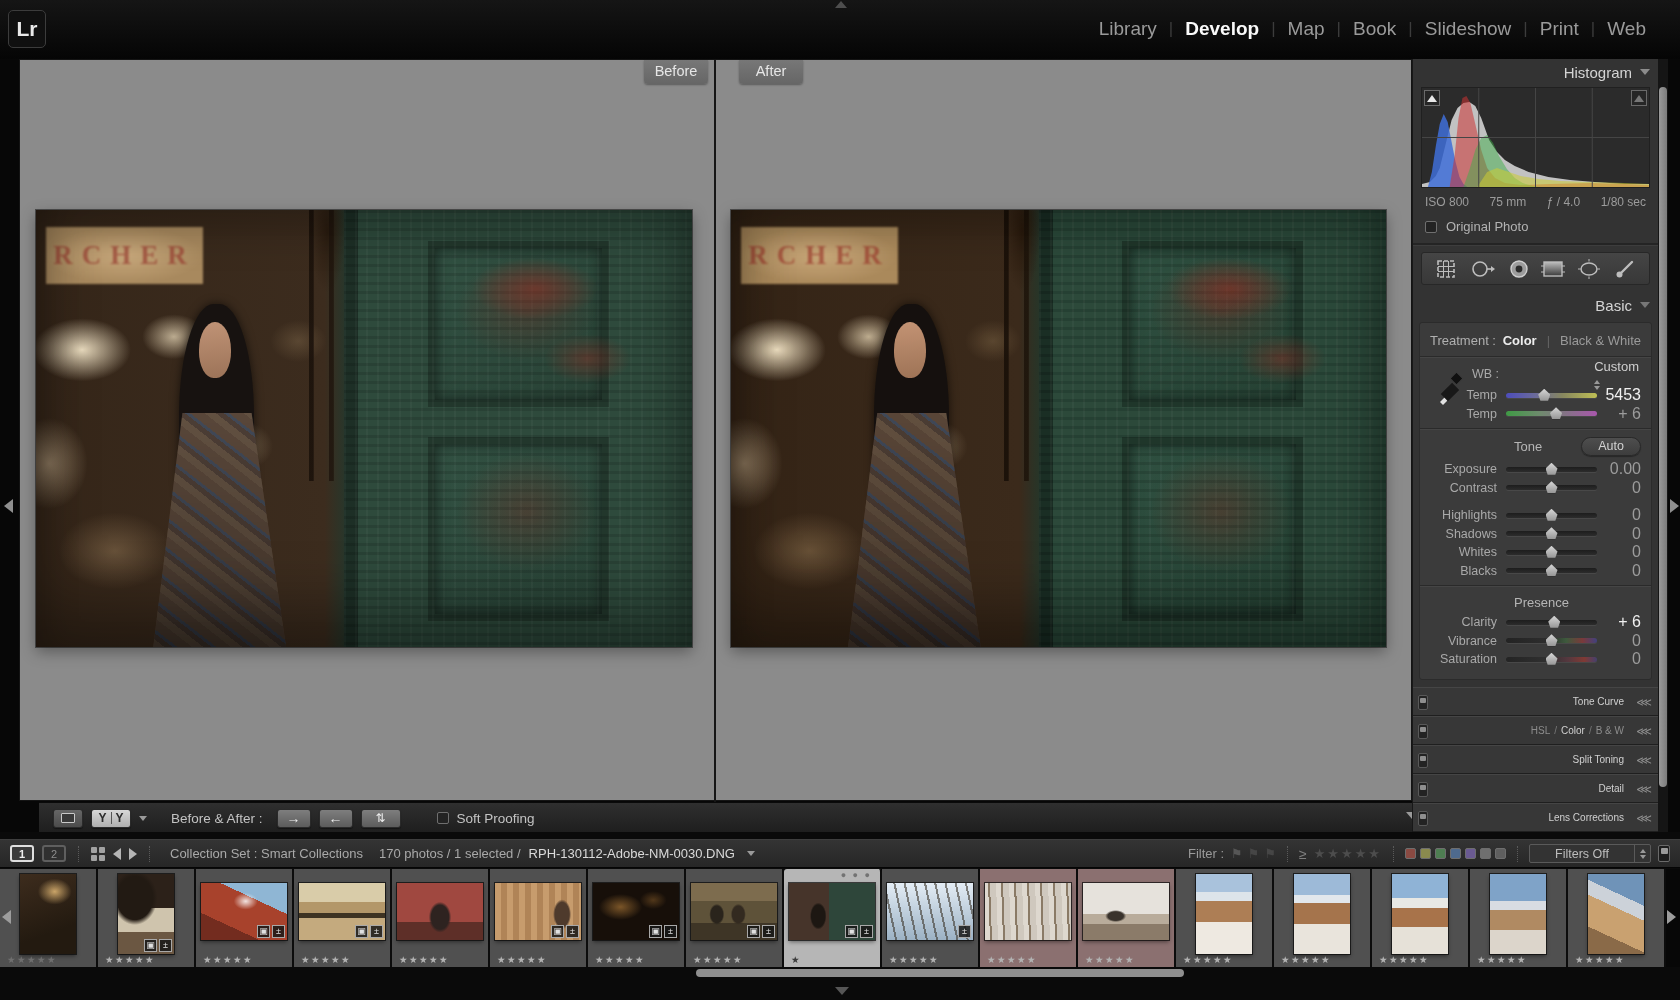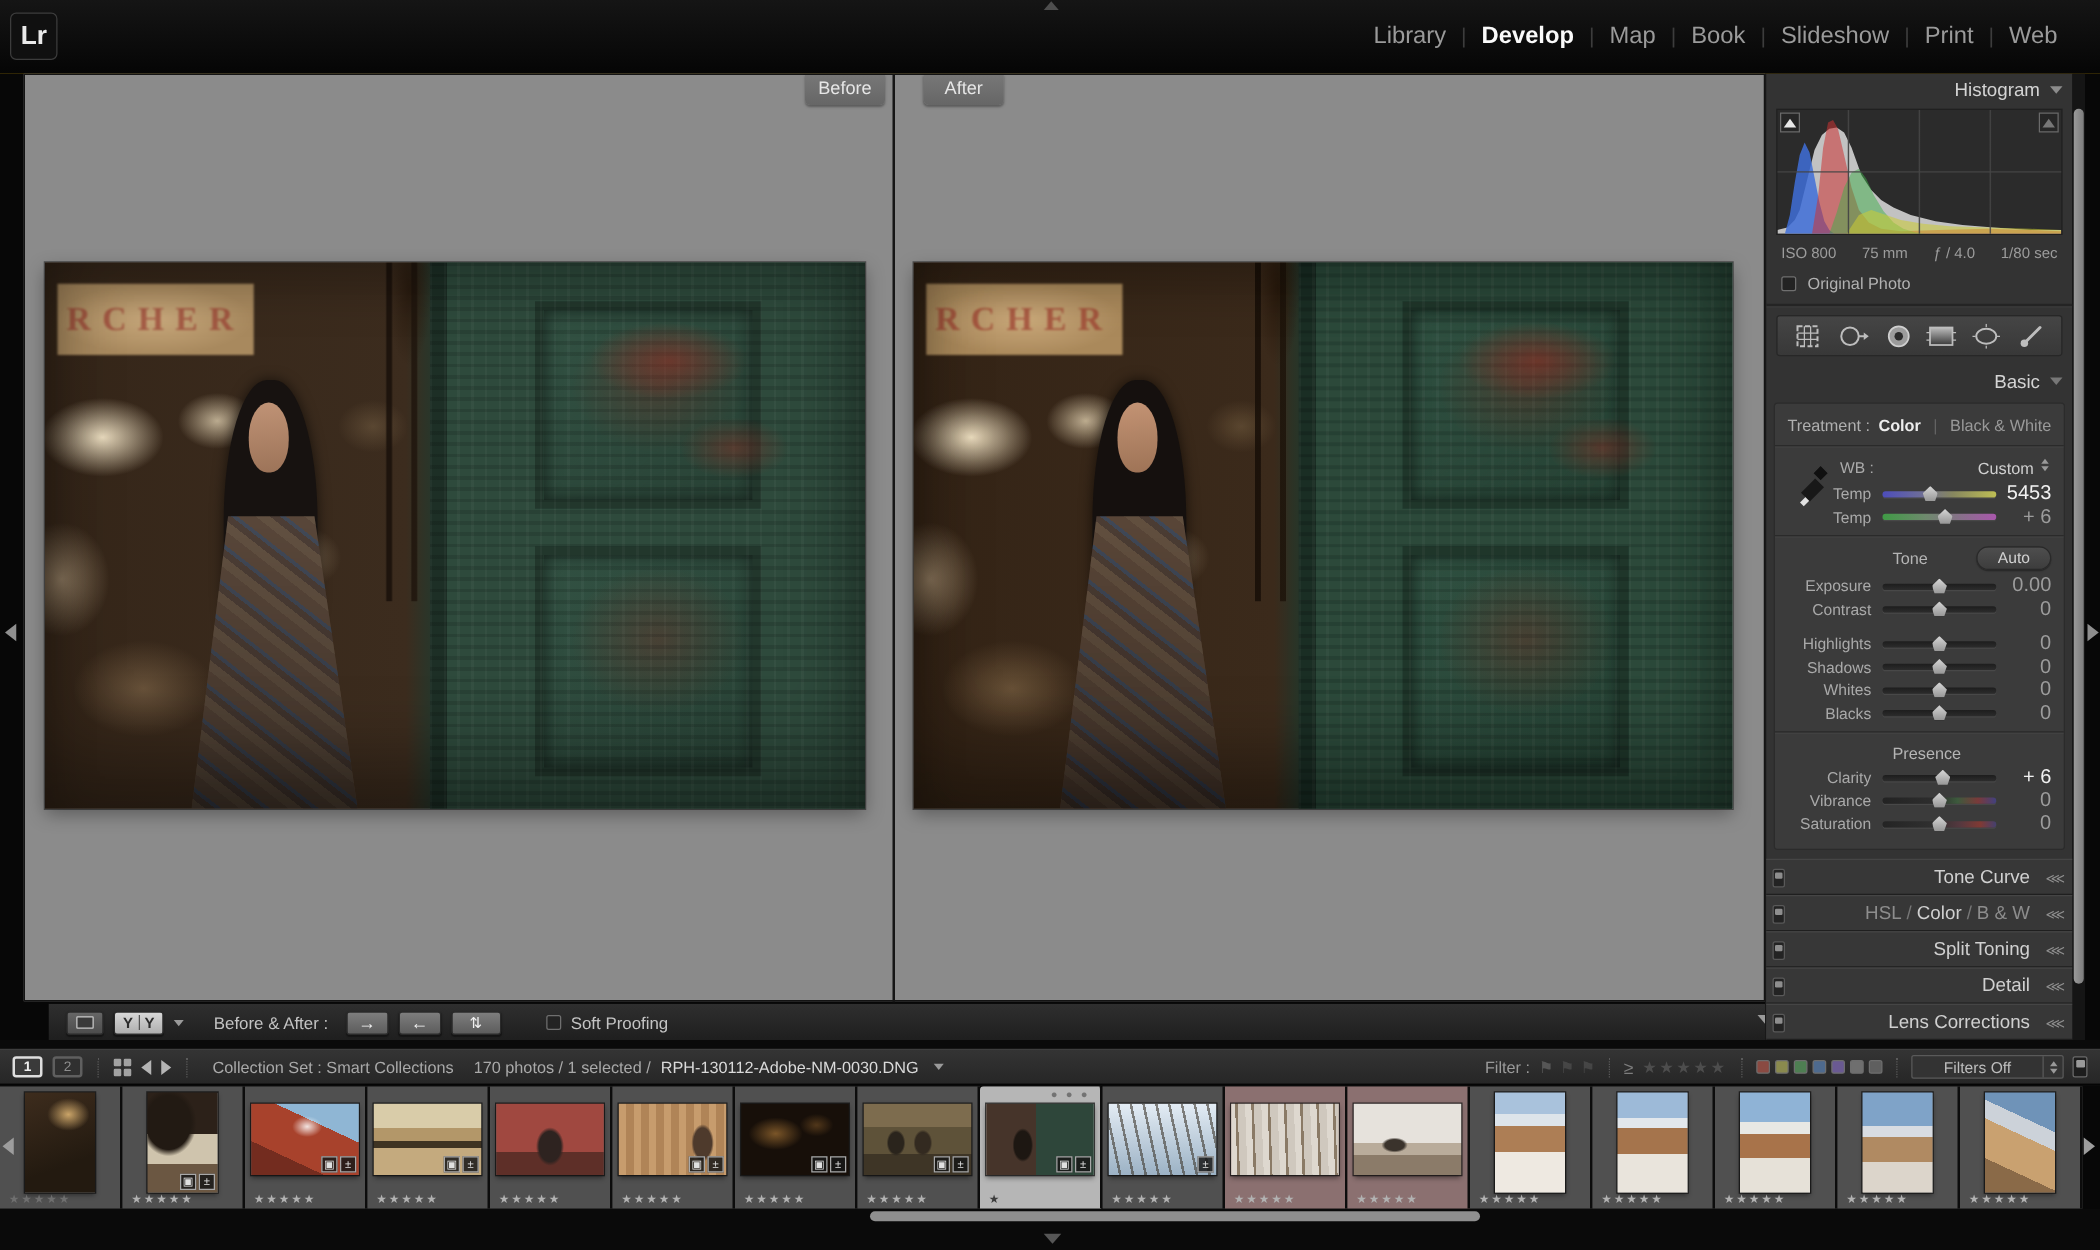--- a/index.html
+++ b/index.html
@@ -1,18 +1,18 @@
 <!DOCTYPE html>
 <html><head>
 <meta charset="utf-8">
 <style>
   * { margin:0; padding:0; box-sizing:border-box; }
   html,body { background:#000; }
   body { font-family:"Liberation Sans","DejaVu Sans",sans-serif; -webkit-font-smoothing:antialiased; }
-  #root { position:relative; width:1680px; height:1000px; background:#eab308; overflow:hidden; }
+  #root { position:relative; width:1680px; height:1000px; background:#0f766e; overflow:hidden; }
 
   
   .topbar { position:absolute; left:0; top:0; width:1680px; height:59px;
             background:linear-gradient(#151515,#050505); }
   .brand { position:absolute; left:8px; top:10px; display:flex; align-items:center; gap:14px; }
   .lr-badge { width:38px; height:38px; background:#101010; border:1px solid #3c3c3c; border-radius:5px;
               color:#e9e9e9; font-size:21px; font-weight:bold; display:flex; align-items:center; justify-content:center; }
   .brand-txt .l1 { font-size:11px; letter-spacing:1.5px; color:#8a8a8a; }
   .brand-txt .l2 { font-size:22px; color:#dcdcdc; letter-spacing:1px; display:flex; align-items:baseline; gap:8px; }
   .brand-txt .beta { font-size:11px; font-style:italic; color:#7a7a7a; letter-spacing:1px; }
@@ -140,21 +140,21 @@
   .trt-row .opts { margin-left:auto; display:flex; gap:10px; align-items:center; }
   .trt-row .on { color:#ededed; font-weight:bold; }
   .trt-row .off { color:#9a9a9a; }
   .trt-row .bar { color:#636363; }
   .hr { height:1px; background:#2a2a2a; box-shadow:0 1px 0 rgba(255,255,255,.05); margin:5px -10px; }
 
   .wb-wrap { position:relative; }
   .dropper { position:absolute; left:6px; top:4px; }
   .wb-row { display:flex; align-items:center; height:24px; margin-left:42px; }
   .wb-row .lbl { font-size:12.5px; color:#aaa; }
-  .wb-row .val { margin-left:auto; font-size:13px; color:#cfcfcf; display:flex; align-items:flex-start; gap:6px; padding-right:2px; }
+  .wb-row .val { margin-left:auto; font-size:13px; color:#cfcfcf; display:flex; align-items:flex-start; gap:6px; padding-right:2px;flex-direction:column; }
   .updn { display:inline-flex; flex-direction:column; gap:2px; }
   .updn i { width:0; height:0; border:3.5px solid transparent; }
   .updn .u { border-bottom:4px solid #999; border-top:none; }
   .updn .d { border-top:4px solid #999; border-bottom:none; }
 
   .srow { display:flex; align-items:center; height:18.5px; }
   .slabel { width:76px; text-align:right; padding-right:9px; font-size:12.5px; color:#a9a9a9; white-space:nowrap; }
   .strack { flex:1; position:relative; height:5px; border-radius:3px;
             background:linear-gradient(#1d1d1d,#2c2c2c); box-shadow:0 1px 0 rgba(255,255,255,.07); }
   .sthumb { position:absolute; top:-4px; width:12px; height:12px; margin-left:-6px;
@@ -173,21 +173,21 @@
   .auto-btn { margin-left:auto; padding:1px 16px 2px; font-size:12.5px; color:#d2d2d2;
               background:linear-gradient(#4e4e4e,#3d3d3d); border:1px solid #292929; border-radius:10px;
               box-shadow:0 1px 1px rgba(0,0,0,.35); }
   .grp-gap { height:9px; }
   .pres-row { height:22px; display:flex; align-items:center; margin-left:84px; }
   .pres-row .lbl { font-size:13px; color:#b5b5b5; }
 
   .sections { margin-top:7px; }
   .section { position:relative; height:29px; background:#373737; border-top:1px solid #454545;
              border-bottom:1px solid #1f1f1f; display:flex; align-items:center; }
-  .section .title { margin-left:auto; padding-right:34px; font-size:15px; color:#d0d0d0; }
+  .section .title { margin-left:auto; padding-right:34px; font-size:10px; color:#d0d0d0; }
   .section .title .dim { color:#8d8d8d; } .section .title .sl { color:#777; padding:0 4px; }
   .sw { position:absolute; left:5px; top:7px; width:10px; height:15px; background:#232323;
         border:1px solid #595959; border-radius:2px; }
   .sw i { display:block; margin:2px auto 0; width:6px; height:5px; background:#8e8e8e; border-radius:1px; }
   .chevs { position:absolute; right:7px; top:8px; color:#8f8f8f; font-size:11px; letter-spacing:-1px; }
 
   
   .fsmod { position:absolute; left:0; top:832px; width:1680px; height:168px; background:#0a0a0a; }
   .fsbar { position:absolute; left:0; top:7px; width:1680px; height:29px;
            background:linear-gradient(#343434,#262626); border-top:1px solid #3e3e3e; border-bottom:1px solid #050505;

